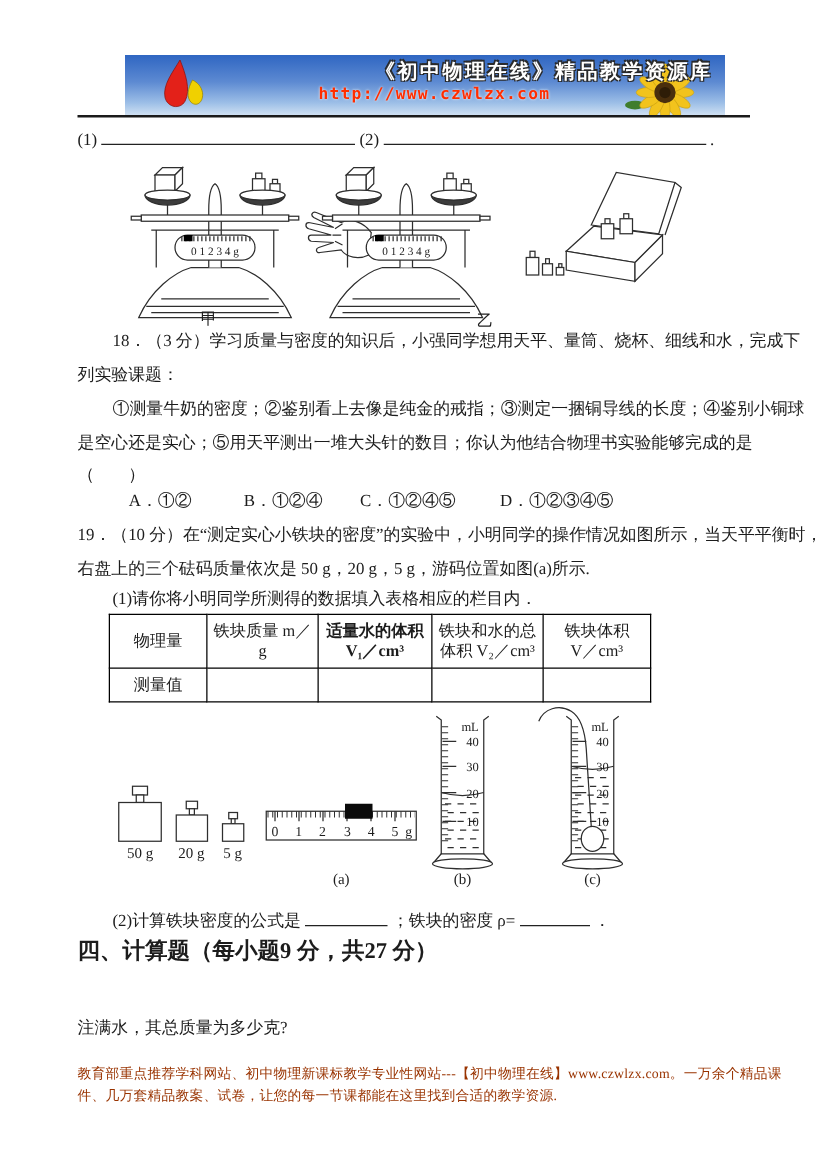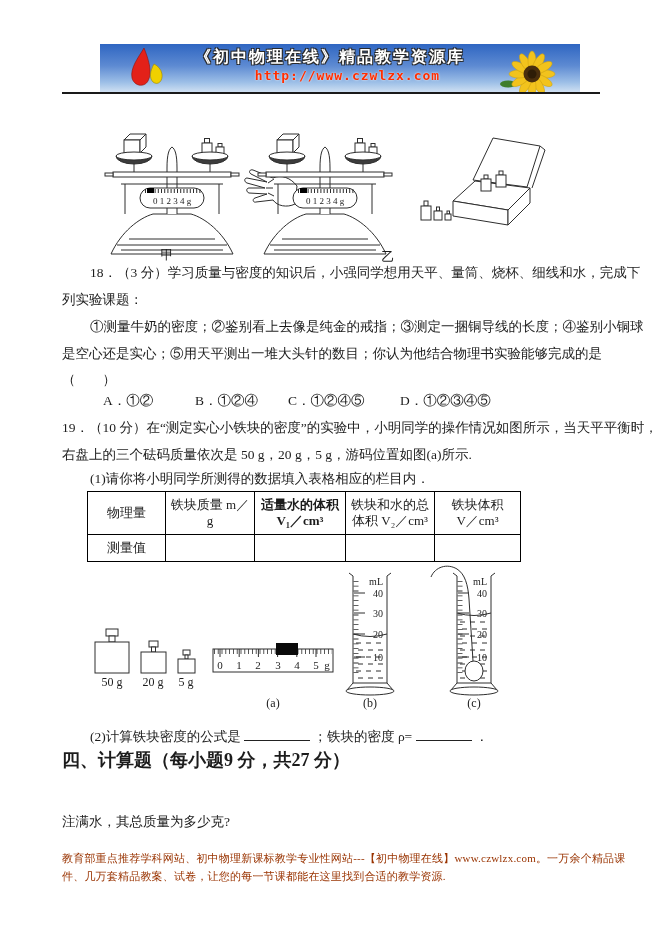--- a/index.html
+++ b/index.html
@@ -2,21 +2,21 @@
 <html><head>
 <meta charset="utf-8">
 <style>
   html,body{margin:0;padding:0;background:#ffffff;}
   .page{position:relative;width:661px;height:936px;background:#fff;overflow:hidden;
         font-family:"Liberation Serif","DejaVu Serif",serif;color:#1c1c1c;}
 
   
   .banner{position:absolute;left:100px;top:44px;width:480px;height:48px;overflow:hidden;
           background:linear-gradient(180deg,#2f66c2 0%,#5d8ad2 45%,#9dbfe7 80%,#cfe0f2 100%);}
-  .banner-title{position:absolute;left:95px;top:3px;width:375px;text-align:left;
+  .banner-title{position:absolute;left:95px;top:3px;width:375px;text-align:right;
                 font-family:"Liberation Sans","DejaVu Sans",sans-serif;font-weight:bold;
                 font-size:16px;letter-spacing:2px;color:#fff;
                 text-shadow:1px 1px 0 #2a2a2a,-1px -1px 0 #2a2a2a,1px -1px 0 #2a2a2a,-1px 1px 0 #2a2a2a;}
   .banner-url{position:absolute;left:60px;top:24px;width:375px;text-align:center;
               font-family:"DejaVu Sans Mono","Liberation Mono",monospace;font-weight:bold;
               font-size:13px;letter-spacing:1px;color:#ff2d00;text-shadow:0 0 2px #ffffff;}
 
   .rule{position:absolute;left:62px;top:92px;width:538px;border-top:2px solid #1a1a1a;}
 
   
@@ -75,20 +75,27 @@
           <circle r="4.5" fill="#2e1d07"></circle>
         </g>
       </g>
     </svg>
     <div class="banner-title">《初中物理在线》精品教学资源库</div>
     <div class="banner-url">http://www.czwlzx.com</div>
   </div>
 
   <div class="rule"></div>
 
+  <div class="tl" style="top:100px;">
+    <span>(1)</span>
+    <span class="ul" style="width:203px;"></span>
+    <span>(2)</span>
+    <span class="ul" style="width:258px;"></span>
+    <span>.</span>
+  </div>
 
   <svg style="left:65px;top:126px;" width="535" height="136" viewBox="0 0 535 136">
 
     <g transform="translate(42,16)">
       <path class="skf" d="M4,112 C14,90 32,76 46,72 L84,72 C98,76 116,90 126,112 Z"></path>
       <path class="sk" d="M10,103 L120,103 M14,108 L116,108 M22,97 L108,97" stroke-width="2"></path>
       <path class="skf" d="M60,72 L60,26 C60,12 62,7 65,5 C68,7 70,12 70,26 L70,72"></path>
       <rect class="skf" x="6" y="30" width="118" height="5"></rect>
       <rect class="skf" x="-2" y="31" width="8" height="3"></rect>
       <rect class="skf" x="124" y="31" width="8" height="3"></rect>

